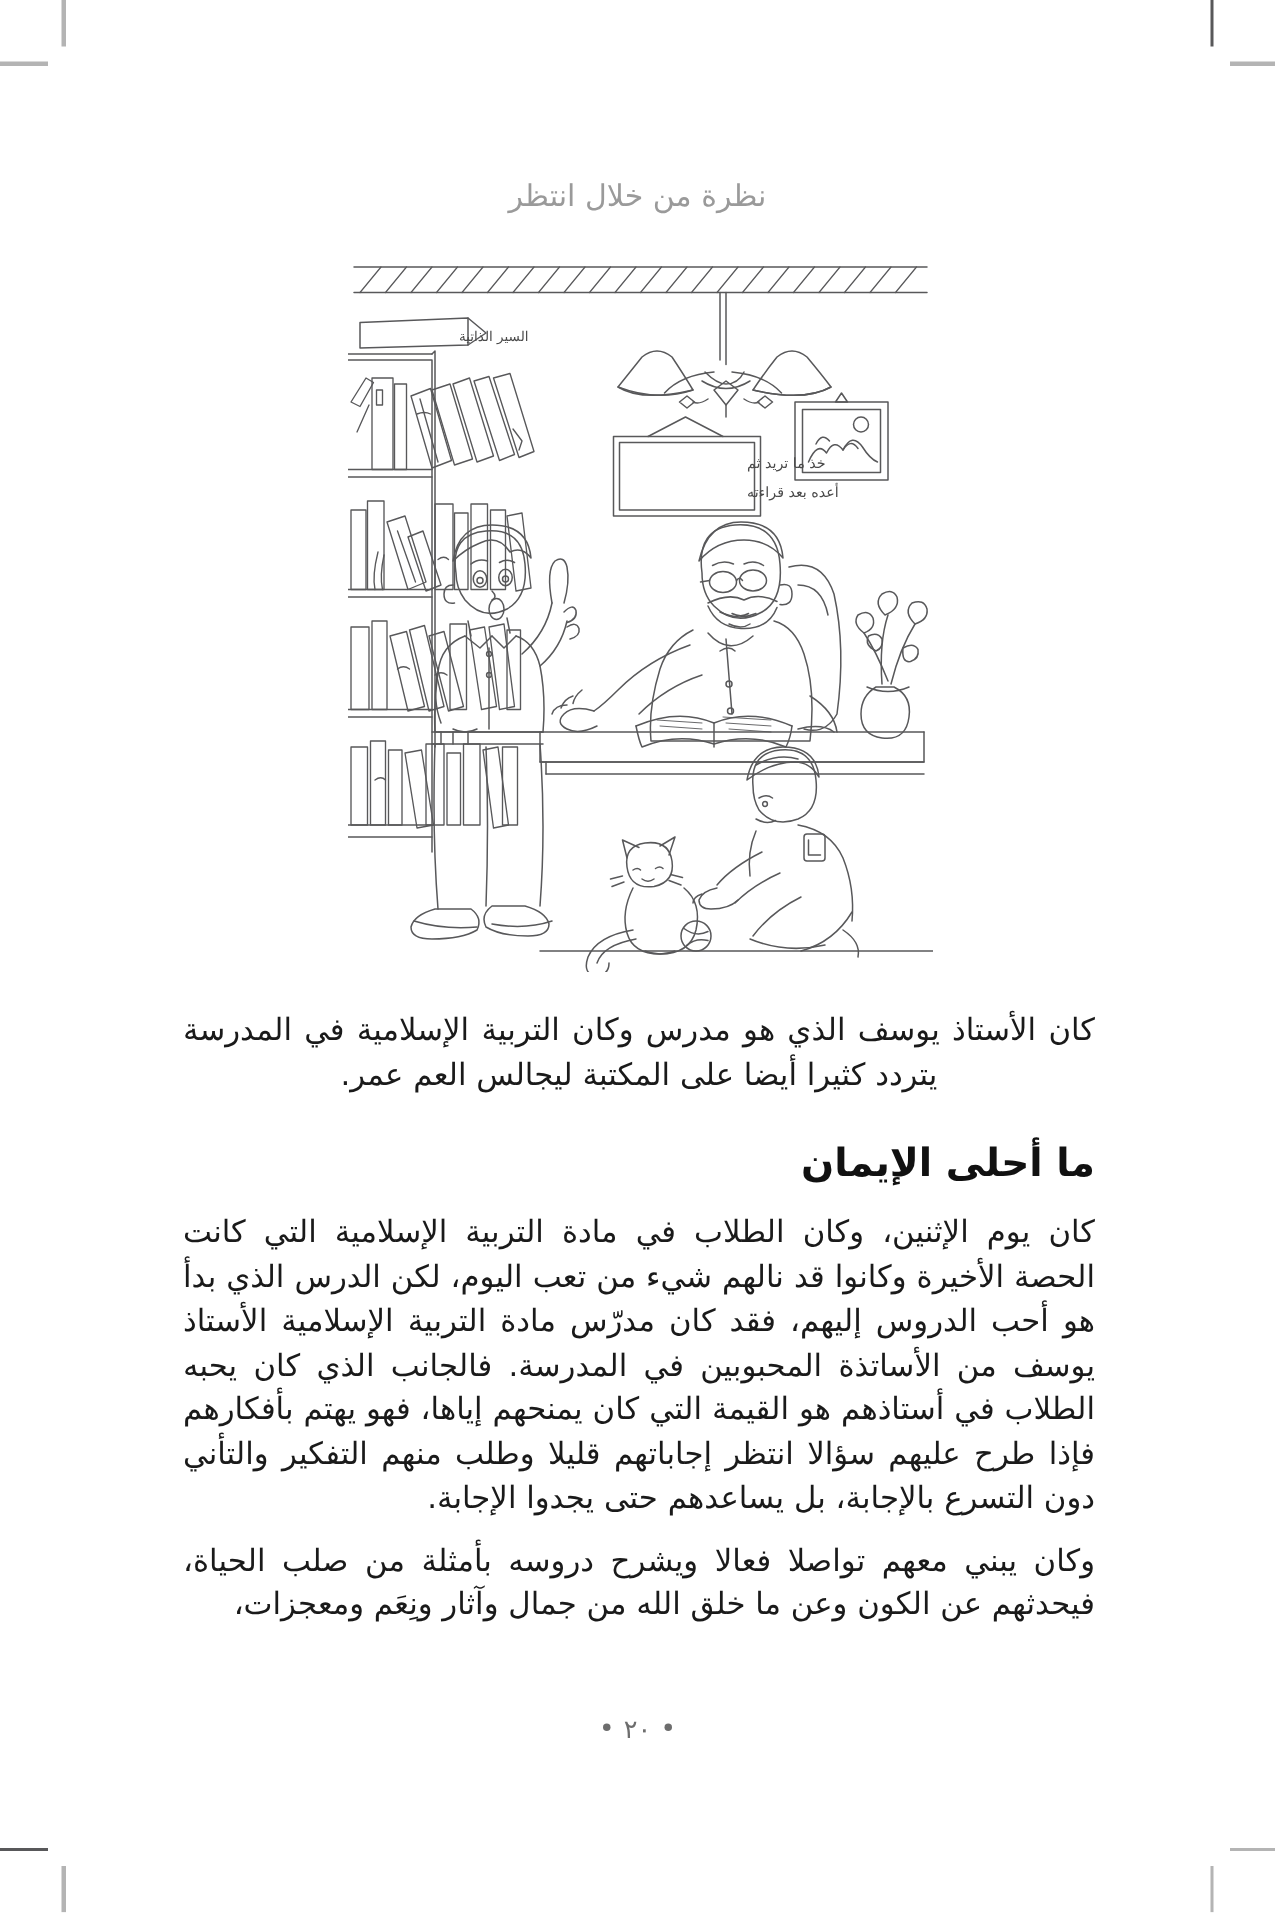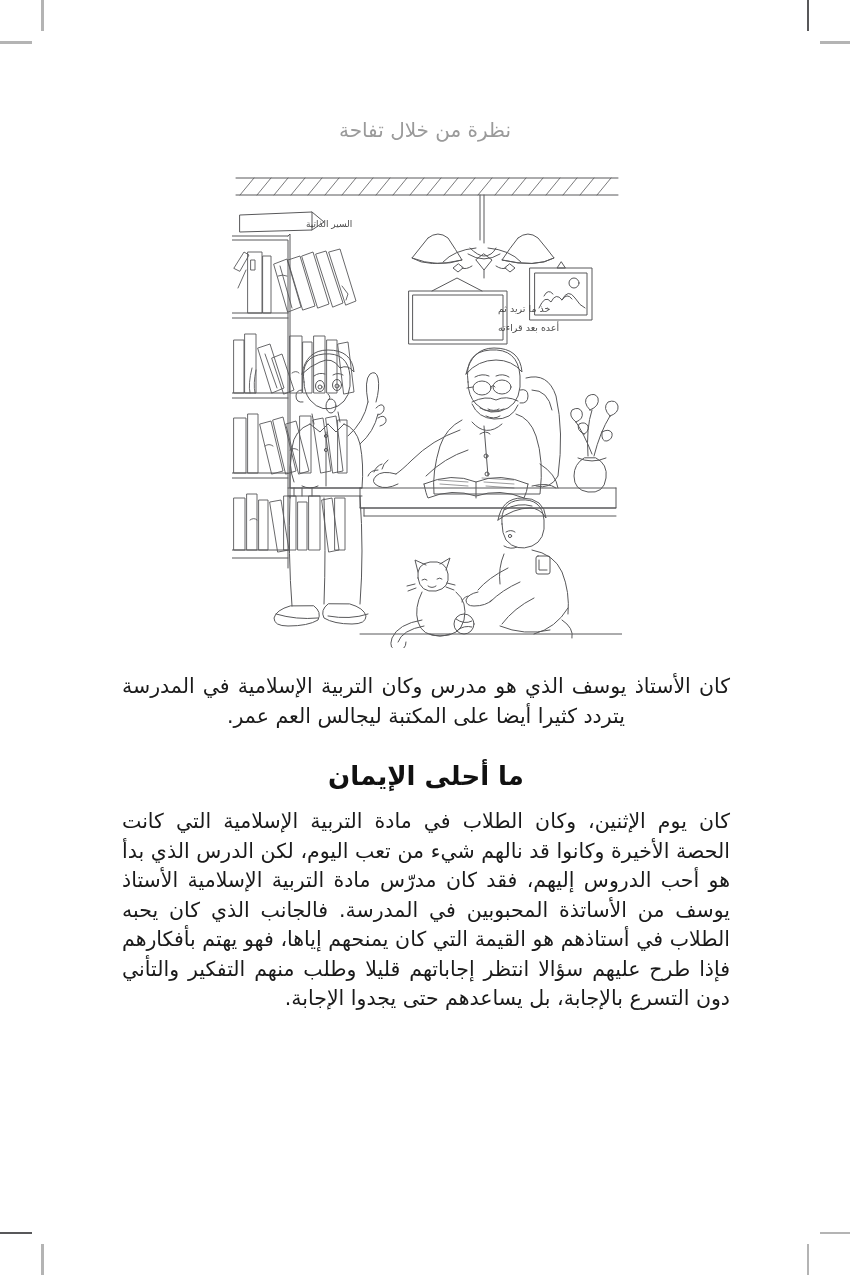--- a/index.html
+++ b/index.html
@@ -70,21 +70,21 @@
     text-align: justify;
     text-align-last: right;
     font-family: "DejaVu Sans", "Liberation Sans", sans-serif;
   }
   p.para.lead { text-align-last: center; }
   h2.section-heading {
     margin: 28px 0 14px 0;
     font-size: 26px;
     line-height: 34px;
     font-weight: bold;
-    text-align: center;
+    text-align: right;
     font-family: "DejaVu Sans", "Liberation Sans", sans-serif;
     color: #111111;
   }
   .gap { height: 12px; }
 
   
   .folio {
     position: absolute;
     top: 1143px;
     left: 0;
@@ -118,21 +118,21 @@
 
   <div class="crop crop-tl-v"></div>
   <div class="crop crop-tl-h"></div>
   <div class="crop dark crop-tr-v"></div>
   <div class="crop crop-tr-h"></div>
   <div class="crop dark crop-bl-h"></div>
   <div class="crop crop-bl-v"></div>
   <div class="crop crop-br-v"></div>
   <div class="crop crop-br-h"></div>
 
-  <div class="running-header">نظرة من خلال تفاحة</div>
+  <div class="running-header">نظرة من خلال انتظر</div>
 
   <div class="illustration">
     <svg viewBox="0 0 390 480" xmlns="http://www.w3.org/2000/svg">
       <g fill="none" stroke="#58585a" stroke-width="1" stroke-linecap="round" stroke-linejoin="round">
 
         <g>
           <line x1="4" y1="10" x2="386" y2="10"></line>
           <line x1="4" y1="27" x2="386" y2="27"></line>
           <g stroke-width="0.8">
             <line x1="8" y1="27" x2="22" y2="10"></line>
@@ -464,16 +464,20 @@
   <div class="textblock">
 
     <p class="para lead">كان الأستاذ يوسف الذي هو مدرس وكان التربية الإسلامية في المدرسة يتردد كثيرا أيضا على المكتبة ليجالس العم عمر.</p>
 
     <h2 class="section-heading">ما أحلى الإيمان</h2>
 
     <p class="para">كان يوم الإثنين، وكان الطلاب في مادة التربية الإسلامية التي كانت الحصة الأخيرة وكانوا قد نالهم شيء من تعب اليوم، لكن الدرس الذي بدأ هو أحب الدروس إليهم، فقد كان مدرّس مادة التربية الإسلامية الأستاذ يوسف من الأساتذة المحبوبين في المدرسة. فالجانب الذي كان يحبه الطلاب في أستاذهم هو القيمة التي كان يمنحهم إياها، فهو يهتم بأفكارهم فإذا طرح عليهم سؤالا انتظر إجاباتهم قليلا وطلب منهم التفكير والتأني دون التسرع بالإجابة، بل يساعدهم حتى يجدوا الإجابة.</p>
 
     <div class="gap"></div>
 
+    <p class="para">وكان يبني معهم تواصلا فعالا ويشرح دروسه بأمثلة من صلب الحياة، فيحدثهم عن الكون وعن ما خلق الله من جمال وآثار ونِعَم ومعجزات،</p>
   </div>
 
+  <div class="folio">
+    <span class="dot"></span><span class="num">٢٠</span><span class="dot"></span>
+  </div>
 
 </div>
 
 </body></html>

